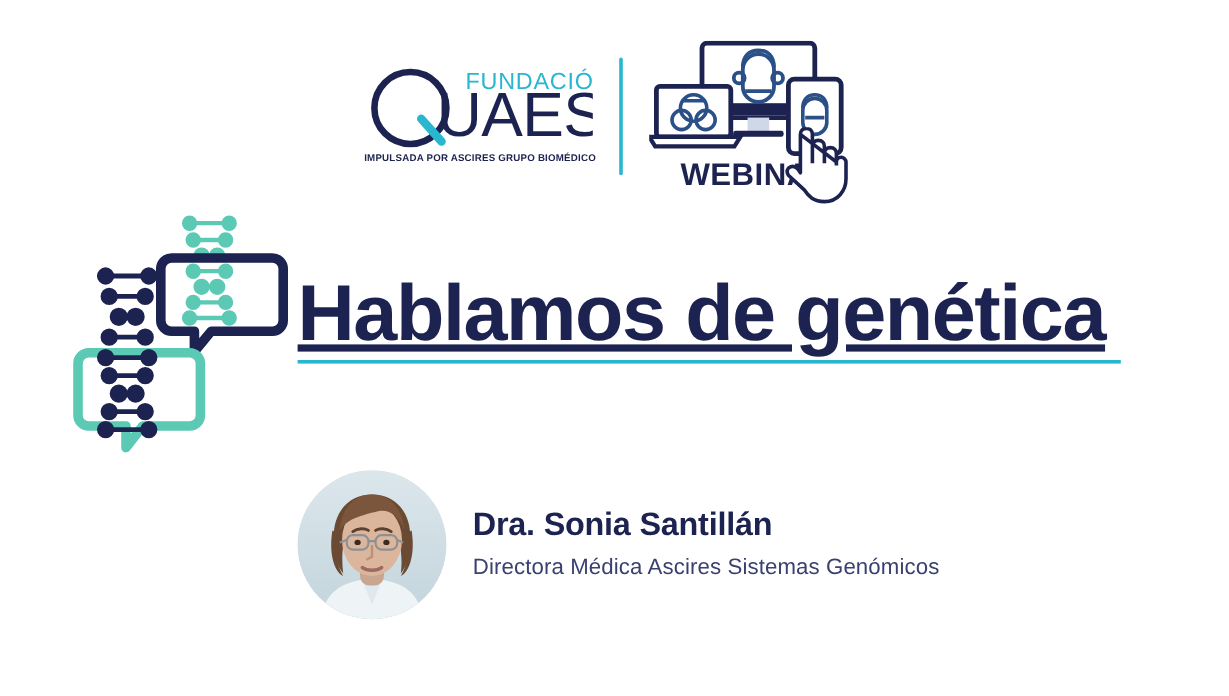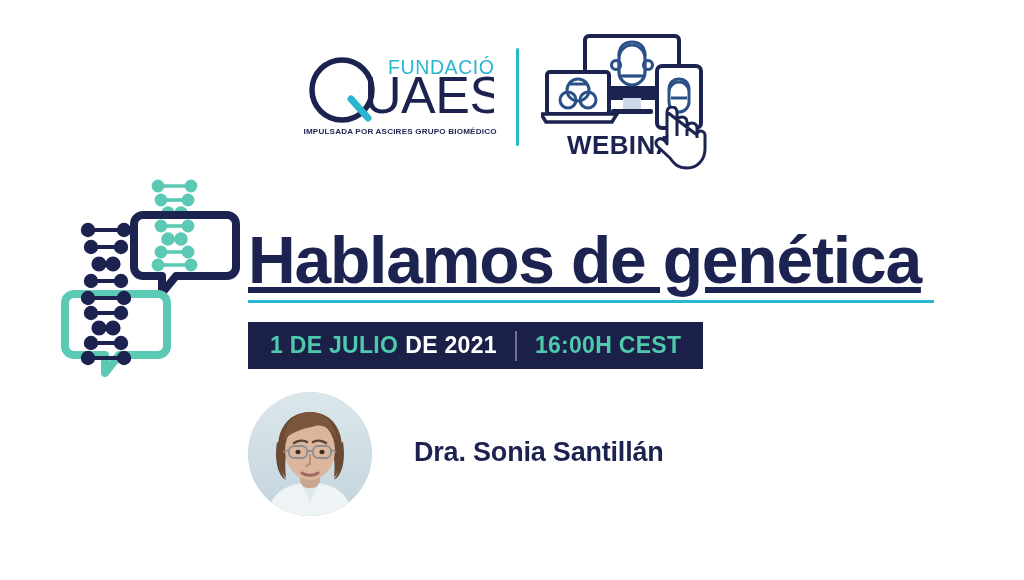--- a/index.html
+++ b/index.html
@@ -150,21 +150,20 @@
     white-space: nowrap;
   }
 
   
   .speaker {
     position: absolute;
     left: 248px;
     top: 392px;
     display: flex;
     align-items: center;
-    gap: 20px;
   }
   .avatar {
     width: 124px;
     height: 124px;
     border-radius: 50%;
     overflow: hidden;
     flex: 0 0 auto;
     background: #cfdce2;
   }
   .speaker-text {
@@ -337,27 +336,20 @@
         <line x1="28" y1="186" x2="64" y2="186"></line>
           <circle cx="28" cy="186" r="5.2"></circle>
           <circle cx="64" cy="186" r="5.2"></circle>
       </g>
     </svg>
   </div>
 
   <div class="title">Hablamos de genética</div>
   <div class="title-rule"></div>
 
-  <div class="date-banner">
-    <span class="date-main">
-      <span class="date-day">1 DE JULIO</span><span class="date-year">DE 2021</span>
-    </span>
-    <span class="banner-sep"></span>
-    <span class="date-time">16:00H CEST</span>
-  </div>
 
   <div class="speaker">
     <div class="avatar">
       <svg width="124" height="124" viewBox="0 0 124 124">
         <defs>
           <clipPath id="circclip">
               <circle cx="62" cy="62" r="62"></circle>
             </clipPath>
           <linearGradient id="bgGrad" x1="0" y1="0" x2="0" y2="1">
             <stop offset="0%" stop-color="#dce7ec"></stop>
@@ -392,16 +384,17 @@
           <path d="M62 63v9l-4 2" stroke="#b8917a" stroke-width="2" fill="none" stroke-linecap="round"></path>
           <path d="M54 81c4 3 12 3 16 0" stroke="#9d6a63" stroke-width="3" fill="none" stroke-linecap="round"></path>
 
           <path d="M33 52c-3 14 0 28 5 36-8-4-12-20-9-38z" fill="#6b4a33"></path>
           <path d="M91 52c3 14 0 28-5 36 8-4 12-20 9-38z" fill="#6b4a33"></path>
         </g>
       </svg>
     </div>
     <div class="speaker-text">
       <div class="speaker-name">Dra. Sonia Santillán</div>
+      <div class="speaker-role">Directora Médica Ascires Sistemas Genómicos</div>
     </div>
   </div>
 
 </div>
 
 </body></html>

